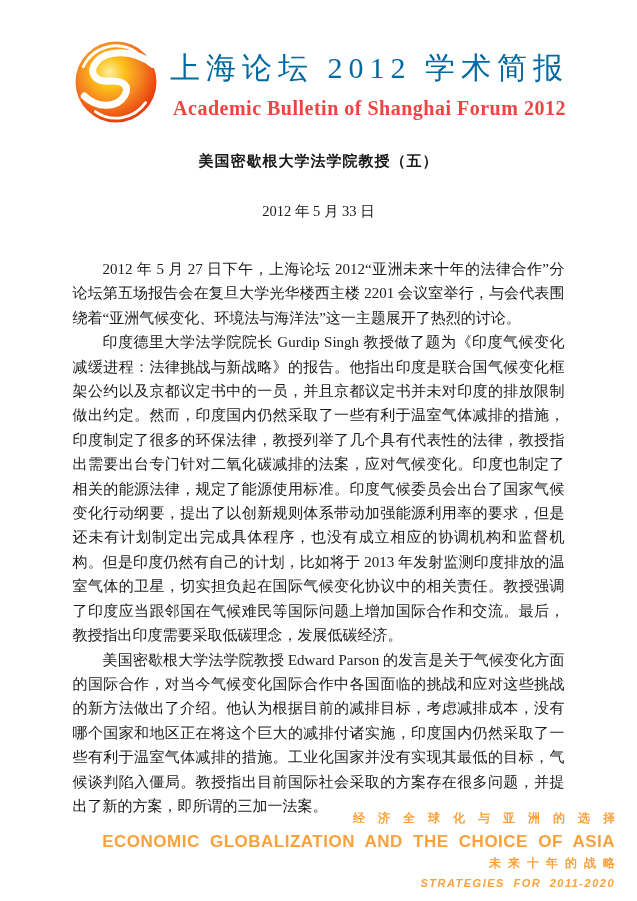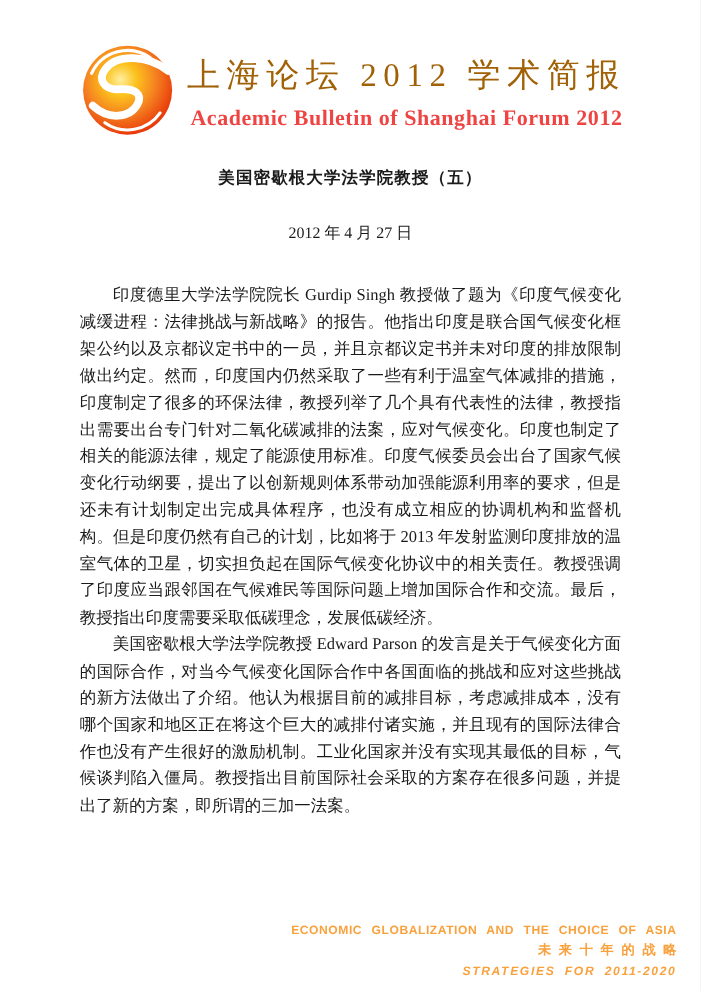--- a/index.html
+++ b/index.html
@@ -6,21 +6,21 @@
   .page {
     position:relative; width:637px; height:901px; margin:0 auto;
     background:#ffffff; overflow:hidden;
     font-family:"Liberation Serif","DejaVu Serif",serif;
     color:#1a1a1a;
   }
   .masthead { display:flex; align-items:flex-start; padding:38px 0 0 72px; }
   .logo { width:88px; height:88px; flex:0 0 88px; }
   .titles { flex:1; text-align:center; padding-right:58px; }
   .title-cn {
-    font-size:30px; letter-spacing:6px; color:#a16207;
+    font-size:30px; letter-spacing:6px; color:#0369a1;
     margin-top:10px; white-space:nowrap;
   }
   .title-en {
     font-size:20px; font-weight:bold; color:#ef4444;
     margin-top:8px; white-space:nowrap; letter-spacing:0.5px;
   }
   .section-title {
     text-align:center; font-size:15px; font-weight:bold;
     margin:26px 0 0 0; letter-spacing:1px;
   }
@@ -29,21 +29,21 @@
   .article p {
     margin:0; text-align:justify; text-indent:2em;
     font-size:15px; line-height:24.4px;
   }
   .slogan {
     position:absolute; right:22px; bottom:12px; text-align:right;
     color:#F9A13C; font-weight:bold;
     font-family:"Liberation Sans","DejaVu Sans",sans-serif;
   }
   .sl-cn1 { font-size:12px; letter-spacing:13px; margin-right:-13px; }
-  .sl-en1 { font-size:11px; letter-spacing:0.5px; word-spacing:5px; margin-top:5px;padding-left:44px; }
+  .sl-en1 { font-size:17px; letter-spacing:0.5px; word-spacing:5px; margin-top:5px;padding-left:44px; }
   .sl-cn2 { font-size:12px; letter-spacing:7px;  margin-right:-7px;  margin-top:3px; }
   .sl-en2 { font-size:11px; letter-spacing:1.5px; word-spacing:4px; margin-top:5px;font-style:italic; }
 </style>
 </head>
 <body>
 
 <div class="page">
 
   <header class="masthead">
     <div class="logo">
@@ -64,26 +64,28 @@
       </svg>
     </div>
     <div class="titles">
       <div class="title-cn">上海论坛 2012 学术简报</div>
       <div class="title-en">Academic Bulletin of Shanghai Forum 2012</div>
     </div>
   </header>
 
   <h2 class="section-title">美国密歇根大学法学院教授（五）</h2>
 
-  <div class="date-line">2012 年 4 月 27 日</div>
+  <div class="date-line">2012 年 5 月 33 日</div>
 
   <main class="article">
+    <p>2012 年 5 月 27 日下午，上海论坛 2012“亚洲未来十年的法律合作”分论坛第五场报告会在复旦大学光华楼西主楼 2201 会议室举行，与会代表围绕着“亚洲气候变化、环境法与海洋法”这一主题展开了热烈的讨论。</p>
     <p>印度德里大学法学院院长 Gurdip Singh 教授做了题为《印度气候变化减缓进程：法律挑战与新战略》的报告。他指出印度是联合国气候变化框架公约以及京都议定书中的一员，并且京都议定书并未对印度的排放限制做出约定。然而，印度国内仍然采取了一些有利于温室气体减排的措施，印度制定了很多的环保法律，教授列举了几个具有代表性的法律，教授指出需要出台专门针对二氧化碳减排的法案，应对气候变化。印度也制定了相关的能源法律，规定了能源使用标准。印度气候委员会出台了国家气候变化行动纲要，提出了以创新规则体系带动加强能源利用率的要求，但是还未有计划制定出完成具体程序，也没有成立相应的协调机构和监督机构。但是印度仍然有自己的计划，比如将于 2013 年发射监测印度排放的温室气体的卫星，切实担负起在国际气候变化协议中的相关责任。教授强调了印度应当跟邻国在气候难民等国际问题上增加国际合作和交流。最后，教授指出印度需要采取低碳理念，发展低碳经济。</p>
-    <p>美国密歇根大学法学院教授 Edward Parson 的发言是关于气候变化方面的国际合作，对当今气候变化国际合作中各国面临的挑战和应对这些挑战的新方法做出了介绍。他认为根据目前的减排目标，考虑减排成本，没有哪个国家和地区正在将这个巨大的减排付诸实施，并且现有的国际法律合作也没有产生很好的激励机制。工业化国家并没有实现其最低的目标，气候谈判陷入僵局。教授指出目前国际社会采取的方案存在很多问题，并提出了新的方案，即所谓的三加一法案。</p>
+    <p>美国密歇根大学法学院教授 Edward Parson 的发言是关于气候变化方面的国际合作，对当今气候变化国际合作中各国面临的挑战和应对这些挑战的新方法做出了介绍。他认为根据目前的减排目标，考虑减排成本，没有哪个国家和地区正在将这个巨大的减排付诸实施，印度国内仍然采取了一些有利于温室气体减排的措施。工业化国家并没有实现其最低的目标，气候谈判陷入僵局。教授指出目前国际社会采取的方案存在很多问题，并提出了新的方案，即所谓的三加一法案。</p>
   </main>
 
   <footer class="slogan">
+    <div class="sl-cn1">经济全球化与亚洲的选择</div>
     <div class="sl-en1">ECONOMIC GLOBALIZATION AND THE CHOICE OF ASIA</div>
     <div class="sl-cn2">未来十年的战略</div>
     <div class="sl-en2">STRATEGIES FOR 2011-2020</div>
   </footer>
 
 </div>
 
 </body></html>

